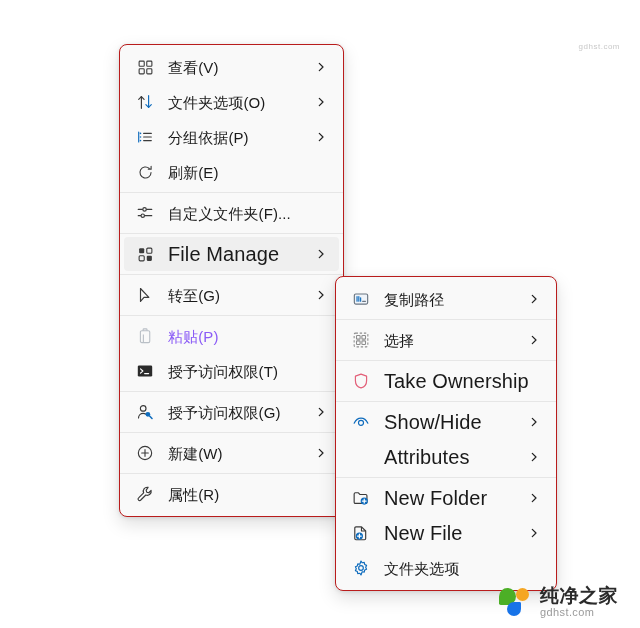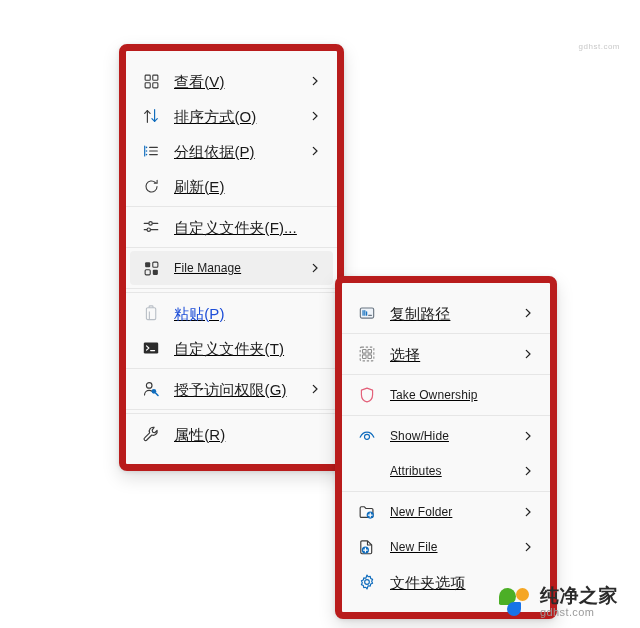--- a/index.html
+++ b/index.html
@@ -8,56 +8,55 @@
     background: #ffffff;
     font-family: "Liberation Sans", "DejaVu Sans", sans-serif;
     overflow: hidden;
   }
   #stage { position: relative; width: 628px; height: 628px; background:#fff; }
 
   
   .menu {
     position: absolute;
     background: #f9f9f9;
-    border: 7px solid #b91c1c;
+    border: 1px solid #b91c1c;
     border-radius: 8px;
     box-shadow: 0 7px 18px rgba(0,0,0,0.13), 0 1px 4px rgba(0,0,0,0.10);
-    padding: 12px 0;
+    padding: 4px 0;
     overflow: hidden;
-    text-decoration: underline;
   }
   #primary-menu { left: 119px; top: 44px; width: 225px; }
   #secondary-menu { left: 335px; top: 276px; width: 222px; }
 
   
   .row {
     position: relative;
     display: flex;
     align-items: center;
     height: 34px;
     margin: 1px 4px;
     border-radius: 4px;
     padding-left: 11px;
     padding-right: 10px;
     cursor: default;
     user-select: none;
   }
   .row.hovered { background: #efefef; }
-  .row.disabled .label { color: #1d4ed8; }
+  .row.disabled .label { color: #8b5cf6; }
 
   .ico {
     width: 20px; height: 20px;
     flex: 0 0 20px;
     margin-right: 13px;
     display: flex; align-items: center; justify-content: center;
   }
   .ico svg { display: block; }
 
   .label {
-    font-size: 12px;
+    font-size: 20px;
     color: #1a1a1a;
     letter-spacing: 0.1px;
     white-space: nowrap;
     line-height: 1;
   }
   .label.cn { font-size: 15px; }
 
   .chev {
     position: absolute;
     right: 13px;
@@ -125,21 +124,21 @@
       <g stroke="#3b3b3b" stroke-width="1.3" stroke-linecap="round" stroke-linejoin="round">
         <path d="M6 17V4"></path>
               <path d="M3 7l3-3 3 3"></path>
             </g>
       <g stroke="#0f6cbd" stroke-width="1.3" stroke-linecap="round" stroke-linejoin="round">
         <path d="M14 3v13"></path>
               <path d="M11 13l3 3 3-3"></path>
             </g>
           </svg>
         </span>
-        <span class="label cn">排序方式(O)</span>
+        <span class="label cn">文件夹选项(O)</span>
         <span class="chev">
           <svg viewBox="0 0 10 10" fill="none" stroke="currentColor" stroke-width="1.25" stroke-linecap="round" stroke-linejoin="round">
             <path d="M3.3 1.4L7 5l-3.7 3.6"></path>
           </svg>
         </span>
       </div>
       <div class="row">
         <span class="ico">
           <svg width="18" height="18" viewBox="0 0 20 20" fill="none">
       <g stroke="#0f6cbd" stroke-width="1.3" stroke-linecap="round">
@@ -196,59 +195,86 @@
           </svg>
         </span>
         <span class="label">File Manage</span>
         <span class="chev">
           <svg viewBox="0 0 10 10" fill="none" stroke="currentColor" stroke-width="1.25" stroke-linecap="round" stroke-linejoin="round">
             <path d="M3.3 1.4L7 5l-3.7 3.6"></path>
           </svg>
         </span>
       </div>
       <div class="sep"></div>
+      <div class="row">
+        <span class="ico">
+          <svg width="18" height="18" viewBox="0 0 20 20" fill="none" stroke="#3b3b3b" stroke-width="1.3" stroke-linejoin="round">
+      <path d="M5 2.8v14.4l3.9-4.6h5.4z"></path>
+          </svg>
+        </span>
+        <span class="label cn">转至(G)</span>
+        <span class="chev">
+          <svg viewBox="0 0 10 10" fill="none" stroke="currentColor" stroke-width="1.25" stroke-linecap="round" stroke-linejoin="round">
+            <path d="M3.3 1.4L7 5l-3.7 3.6"></path>
+          </svg>
+        </span>
+      </div>
       <div class="sep"></div>
       <div class="row disabled">
         <span class="ico">
           <svg width="17" height="17" viewBox="0 0 20 20" fill="none" stroke="#b9bfc6" stroke-width="1.3">
       <rect x="4" y="3.2" width="11" height="14" rx="1.6"></rect>
             <path d="M7.2 3.2V2a1 1 0 0 1 1-1h2.6a1 1 0 0 1 1 1v1.2"></path>
       <path d="M7.5 7.5v9"></path>
           </svg>
         </span>
         <span class="label cn">粘贴(P)</span>
       </div>
       <div class="row">
         <span class="ico">
           <svg width="18" height="18" viewBox="0 0 20 20">
       <rect x="2" y="4" width="16" height="12" rx="1.4" fill="#2b2b2b"></rect>
       <path d="M5 7.6l2.6 2.4L5 12.4" stroke="#fff" stroke-width="1.3" fill="none" stroke-linecap="round" stroke-linejoin="round"></path>
       <path d="M9.6 12.9h4.4" stroke="#fff" stroke-width="1.3" stroke-linecap="round"></path>
           </svg>
         </span>
-        <span class="label cn">自定义文件夹(T)</span>
+        <span class="label cn">授予访问权限(T)</span>
       </div>
       <div class="sep"></div>
       <div class="row">
         <span class="ico">
           <svg width="18" height="18" viewBox="0 0 20 20" fill="none">
       <circle cx="8" cy="6" r="3.1" stroke="#3b3b3b" stroke-width="1.3"></circle>
       <path d="M2.8 16.6c0-3 2.4-5.1 5.2-5.1 1 0 2 .3 2.8.8" stroke="#3b3b3b" stroke-width="1.3" stroke-linecap="round"></path>
       <circle cx="13.2" cy="12.6" r="2.6" fill="#0f6cbd"></circle>
       <path d="M15.1 14.4l2.7 2.8" stroke="#0f6cbd" stroke-width="1.7" stroke-linecap="round"></path>
           </svg>
         </span>
         <span class="label cn">授予访问权限(G)</span>
         <span class="chev">
           <svg viewBox="0 0 10 10" fill="none" stroke="currentColor" stroke-width="1.25" stroke-linecap="round" stroke-linejoin="round">
             <path d="M3.3 1.4L7 5l-3.7 3.6"></path>
           </svg>
         </span>
       </div>
       <div class="sep"></div>
+      <div class="row">
+        <span class="ico">
+          <svg width="18" height="18" viewBox="0 0 20 20" fill="none" stroke="#3b3b3b" stroke-width="1.25">
+      <circle cx="10" cy="10" r="7.4"></circle>
+            <path d="M10 6.3v7.4M6.3 10h7.4" stroke-linecap="round"></path>
+          </svg>
+        </span>
+        <span class="label cn">新建(W)</span>
+        <span class="chev">
+          <svg viewBox="0 0 10 10" fill="none" stroke="currentColor" stroke-width="1.25" stroke-linecap="round" stroke-linejoin="round">
+            <path d="M3.3 1.4L7 5l-3.7 3.6"></path>
+          </svg>
+        </span>
+      </div>
       <div class="sep"></div>
       <div class="row">
         <span class="ico">
           <svg width="18" height="18" viewBox="0 0 20 20" fill="none" stroke="#3b3b3b" stroke-width="1.3" stroke-linecap="round" stroke-linejoin="round">
       <path d="M13.4 2.6a4.4 4.4 0 0 0-4.9 6.1L2.9 14.3a1.7 1.7 0 1 0 2.4 2.4l5.6-5.6a4.4 4.4 0 0 0 5.9-5.1l-2.6 2.6-2.3-.6-.6-2.3z"></path>
           </svg>
         </span>
         <span class="label cn">属性(R)</span>
       </div>
     </div>

